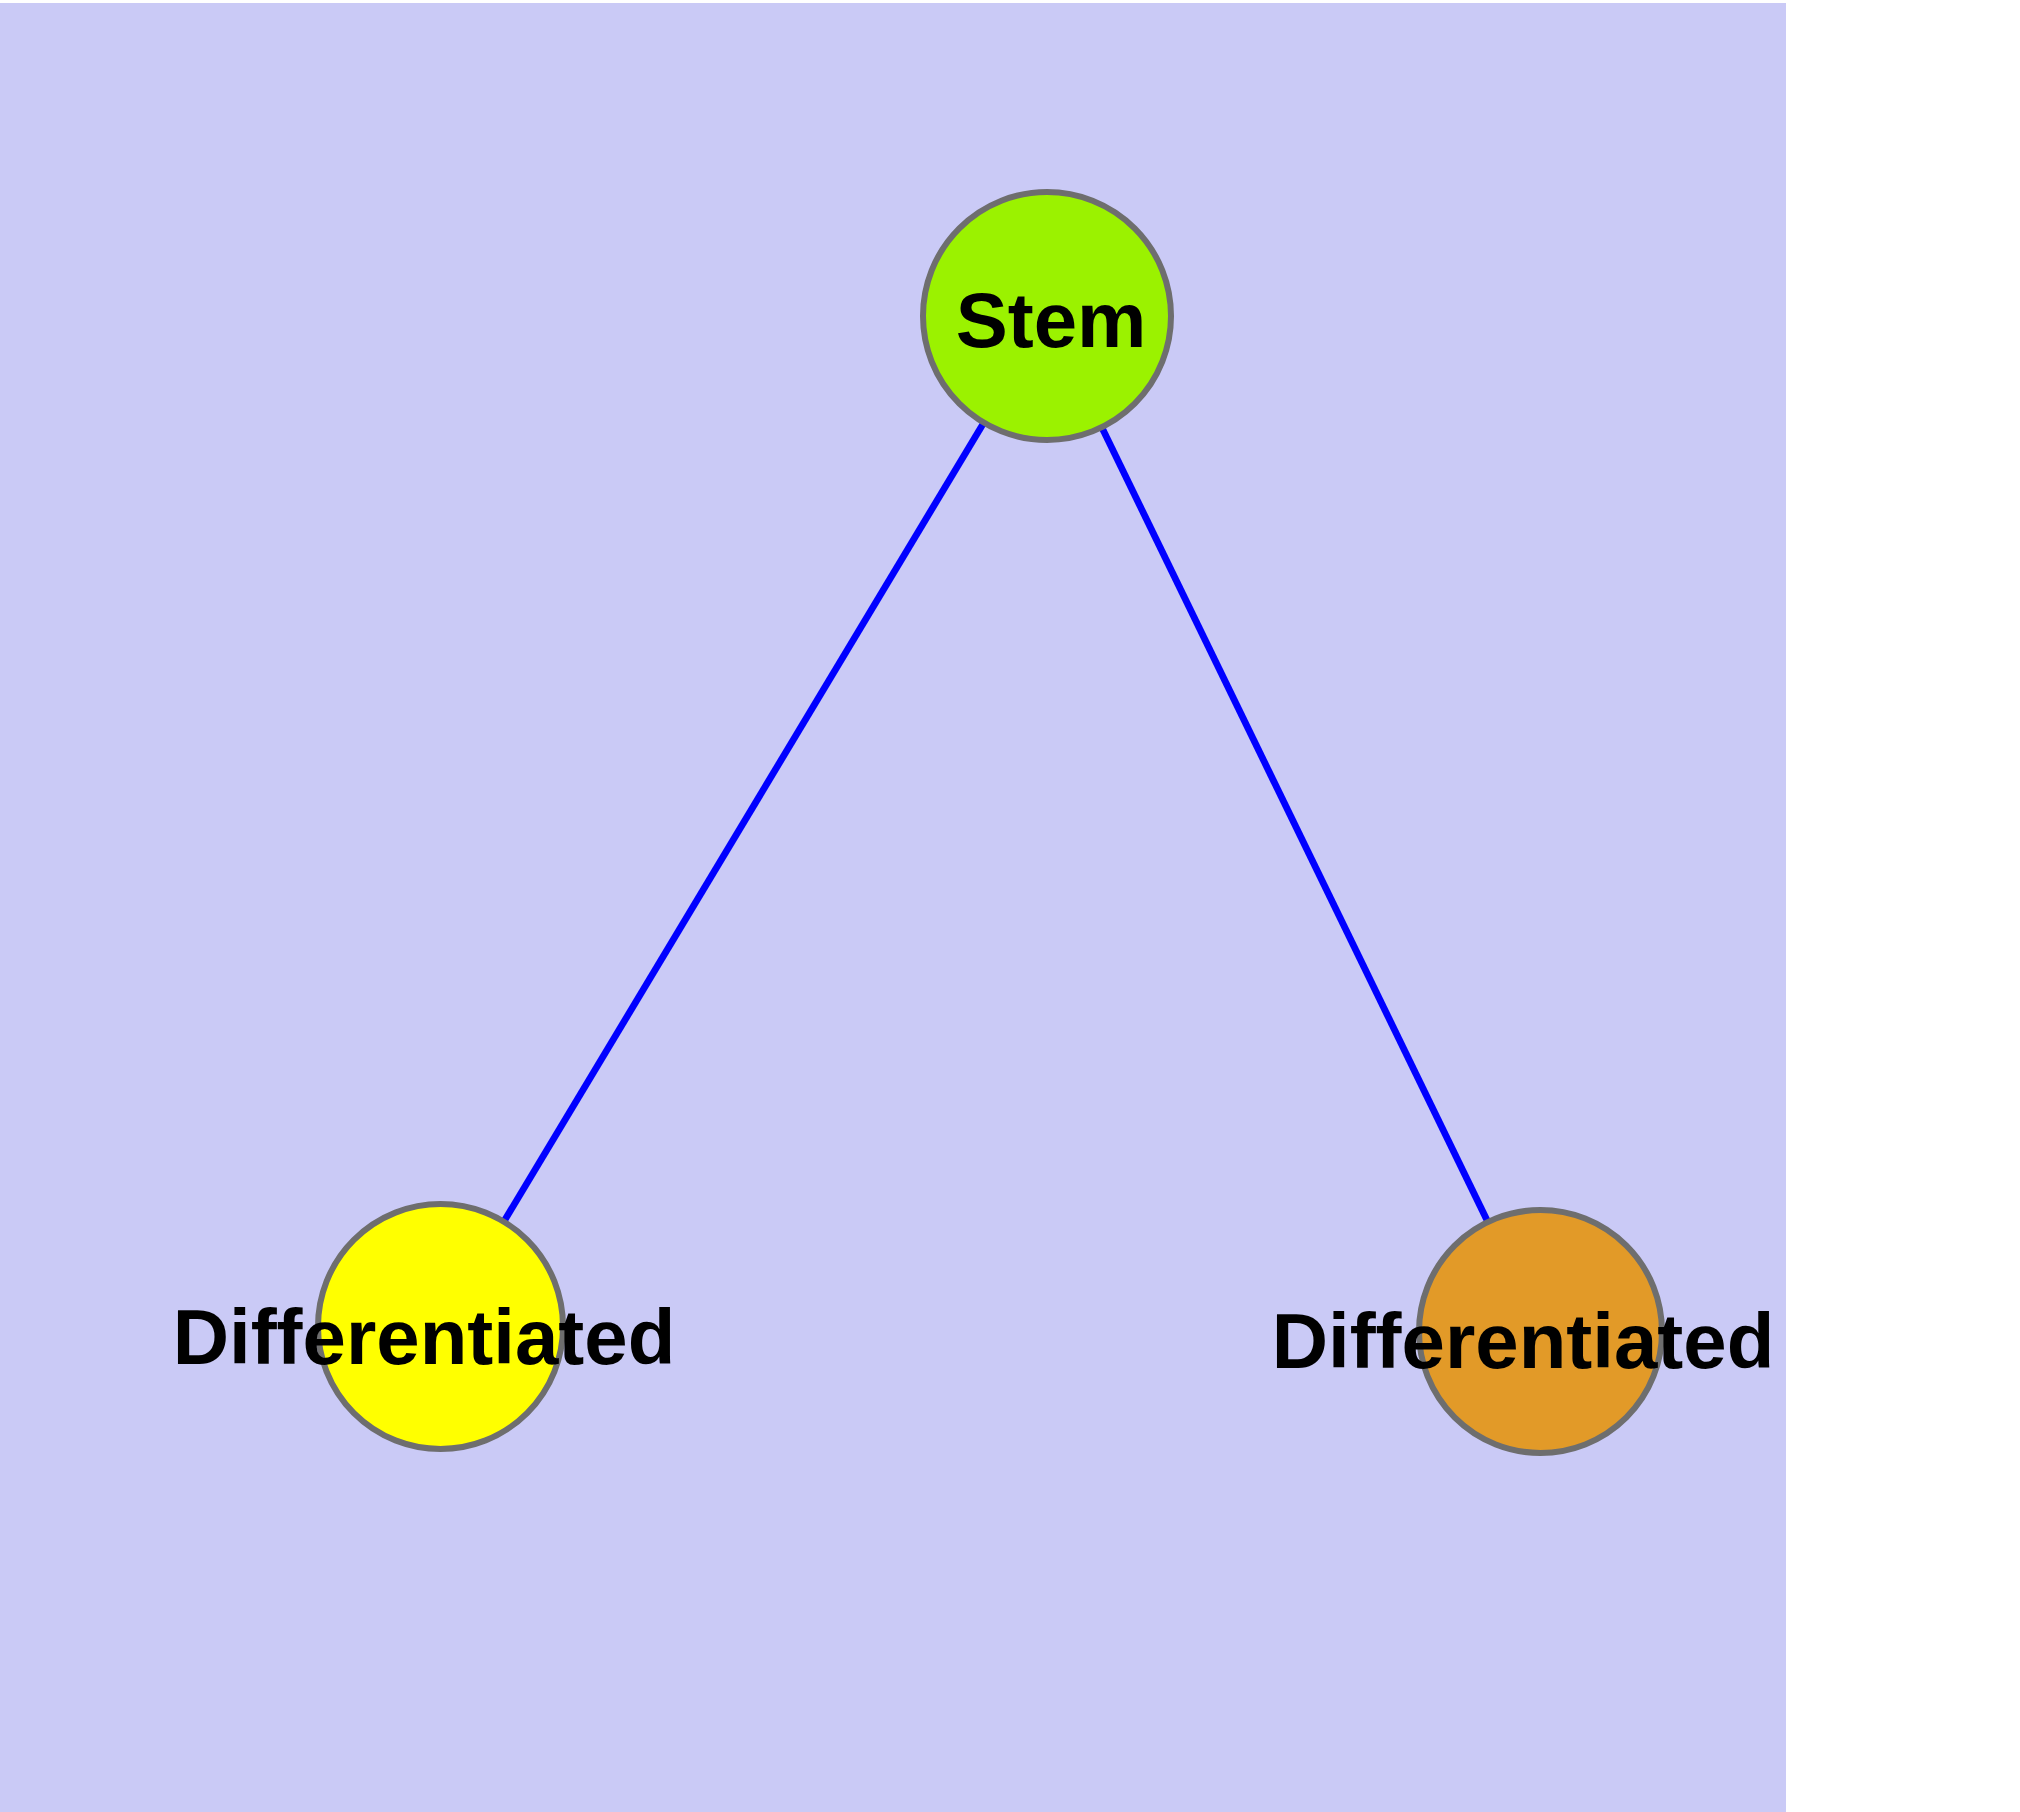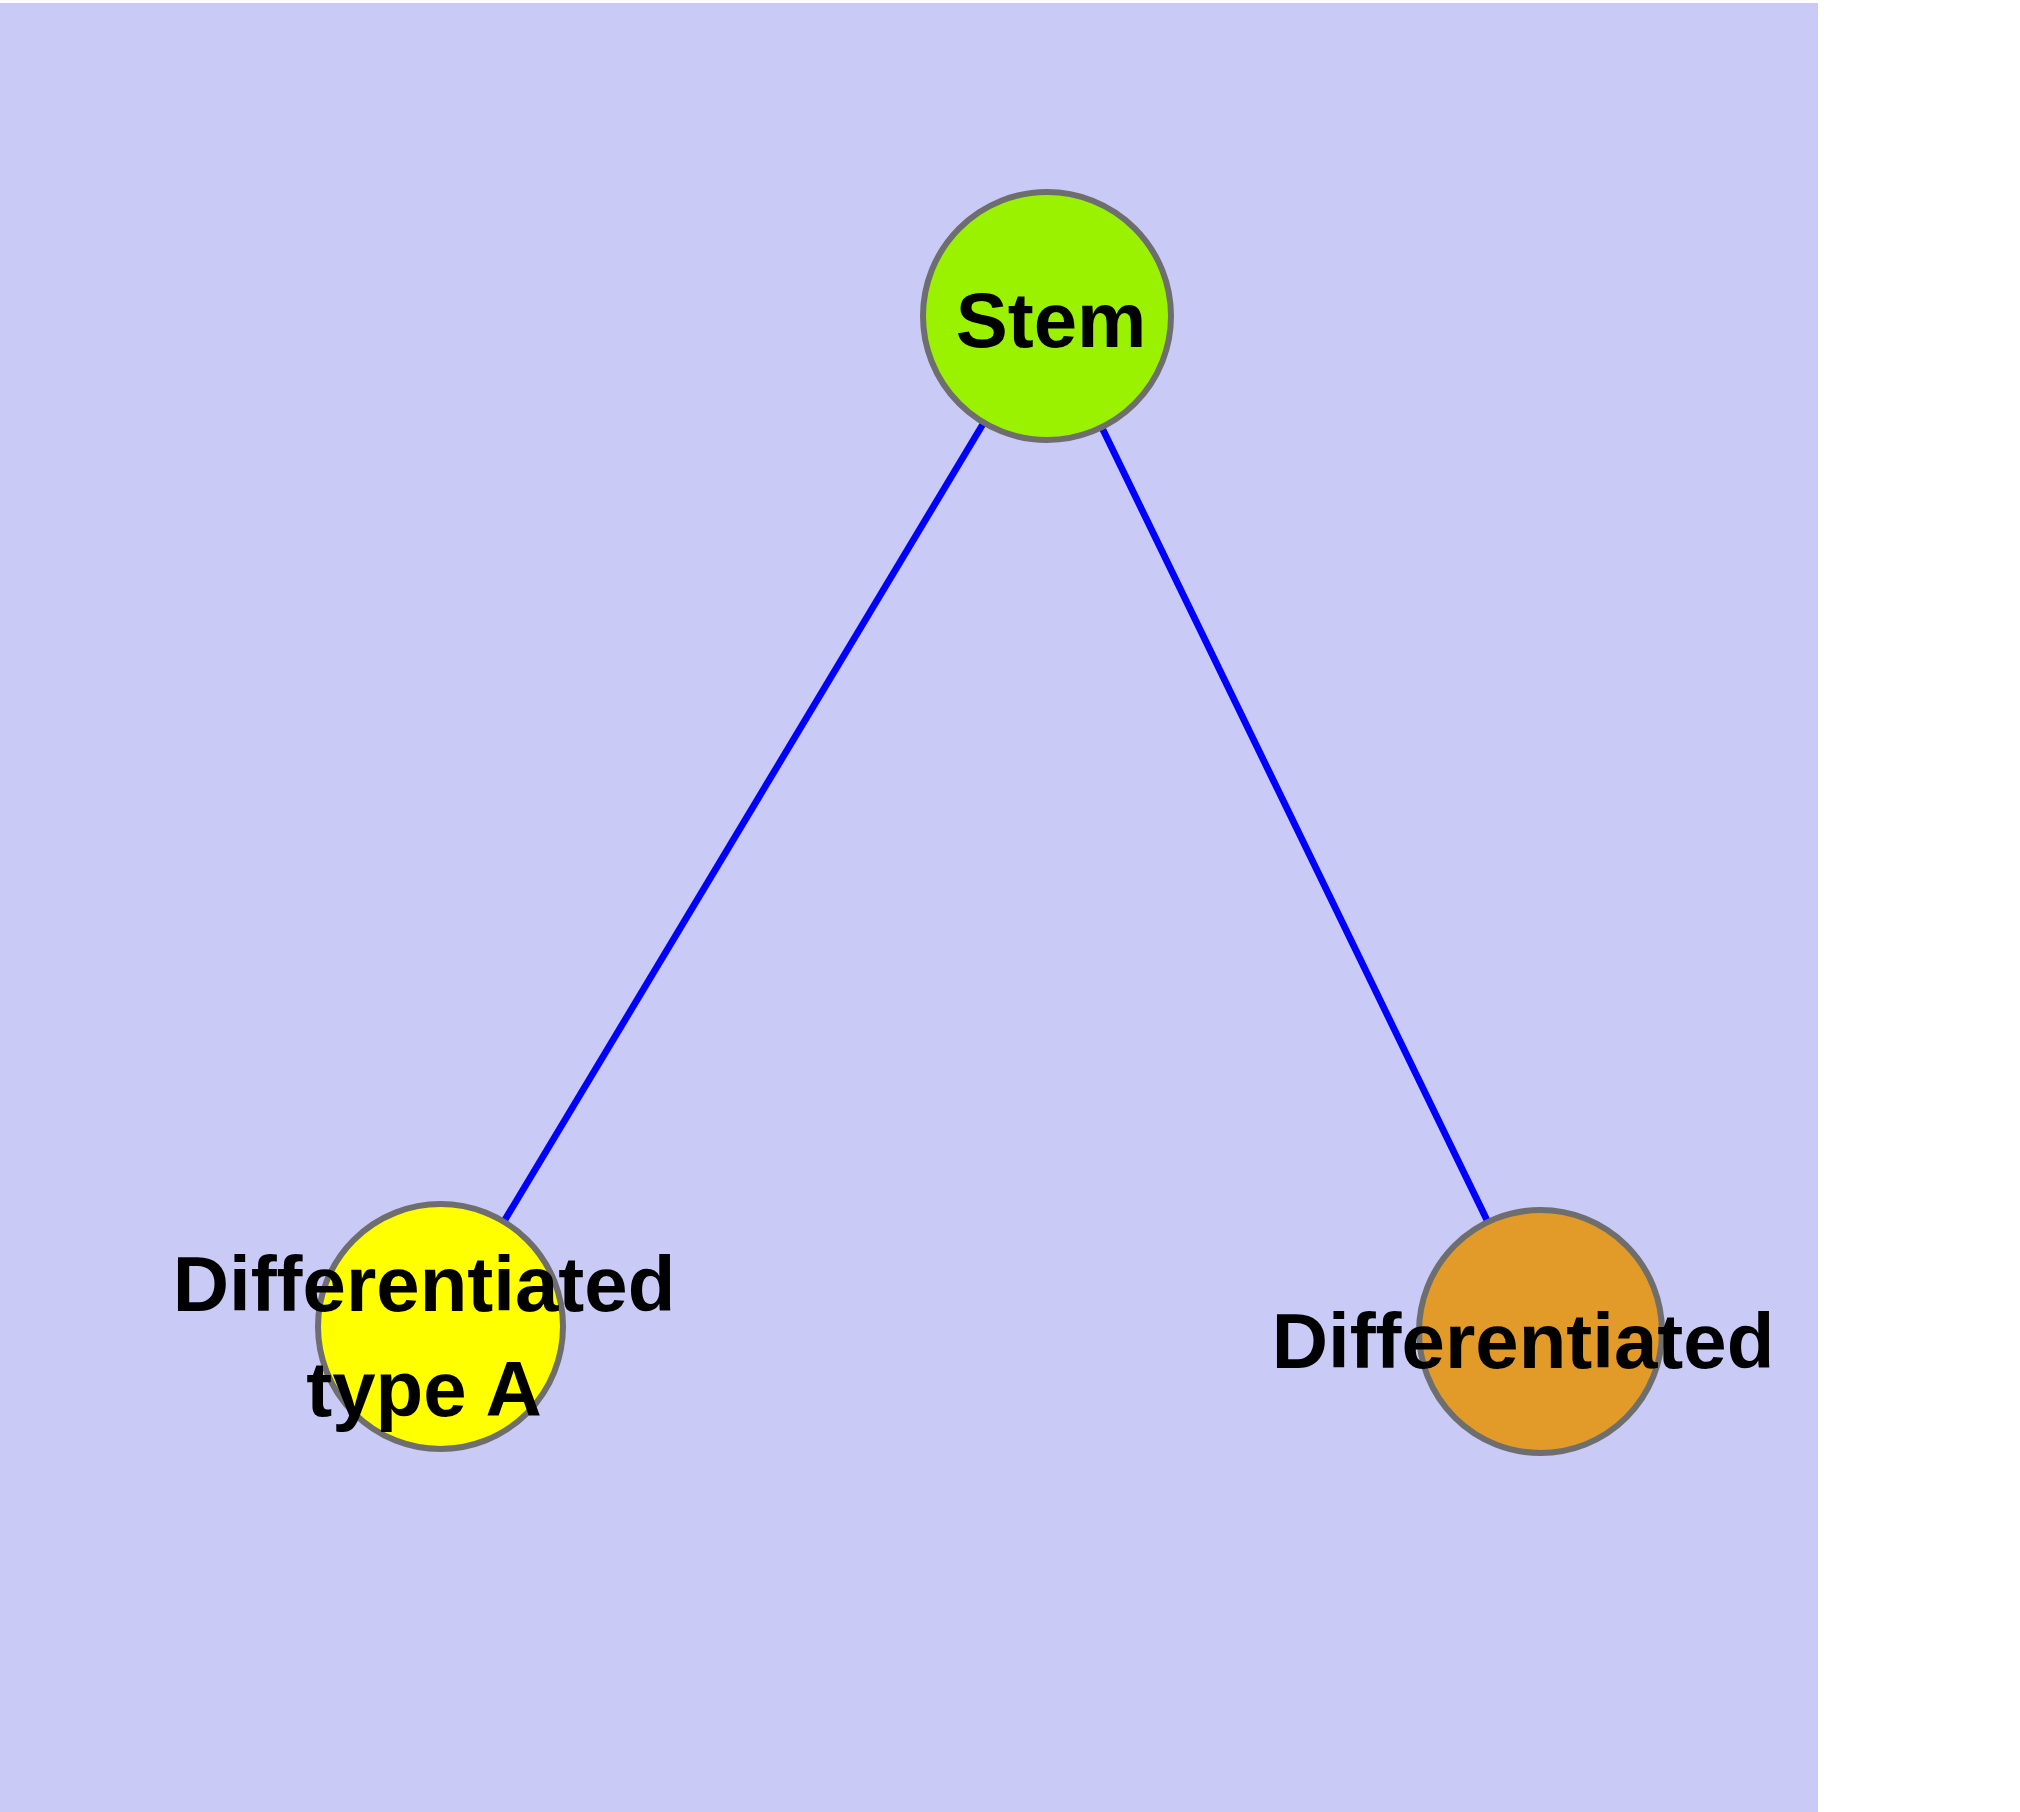--- a/index.html
+++ b/index.html
@@ -6,21 +6,20 @@
     margin: 0;
     padding: 0;
     font-family: "Liberation Sans", "DejaVu Sans", sans-serif;
   }
   #canvas {
     position: relative;
     width: 1786px;
     height: 1812px;
     overflow: hidden;
     background: #CACAF6; 
-    padding-left: 32px;
   }
   #top-strip {
     position: absolute;
     left: 0; top: 0;
     width: 100%; height: 3.4px;
     background: #FFFFFF;
   }
   #edge-layer {
     position: absolute;
     left: 0; top: 0;
@@ -72,21 +71,20 @@
   <div id="node-stem" class="node" style="background-color: rgb(155, 242, 0); border-color: rgb(110, 110, 110);"></div>
 
   <div id="node-type-a" class="node" style="background-color: rgb(255, 255, 0); border-color: rgb(110, 110, 110);"></div>
 
   <div id="node-type-b" class="node" style="background-color: rgb(226, 154, 40); border-color: rgb(110, 110, 110);"></div>
 
   <div id="label-stem" class="node-label" style="color: rgb(0, 0, 0);">Stem</div>
 
   <div id="label-type-a" class="node-label" style="color: rgb(0, 0, 0);">
     <div>Differentiated</div>
-    <div>type A</div>
   </div>
 
   <div id="label-type-b" class="node-label" style="color: rgb(0, 0, 0);">
     <div>Differentiated</div>
   </div>
 
 </div>
 
 
 </body></html>

